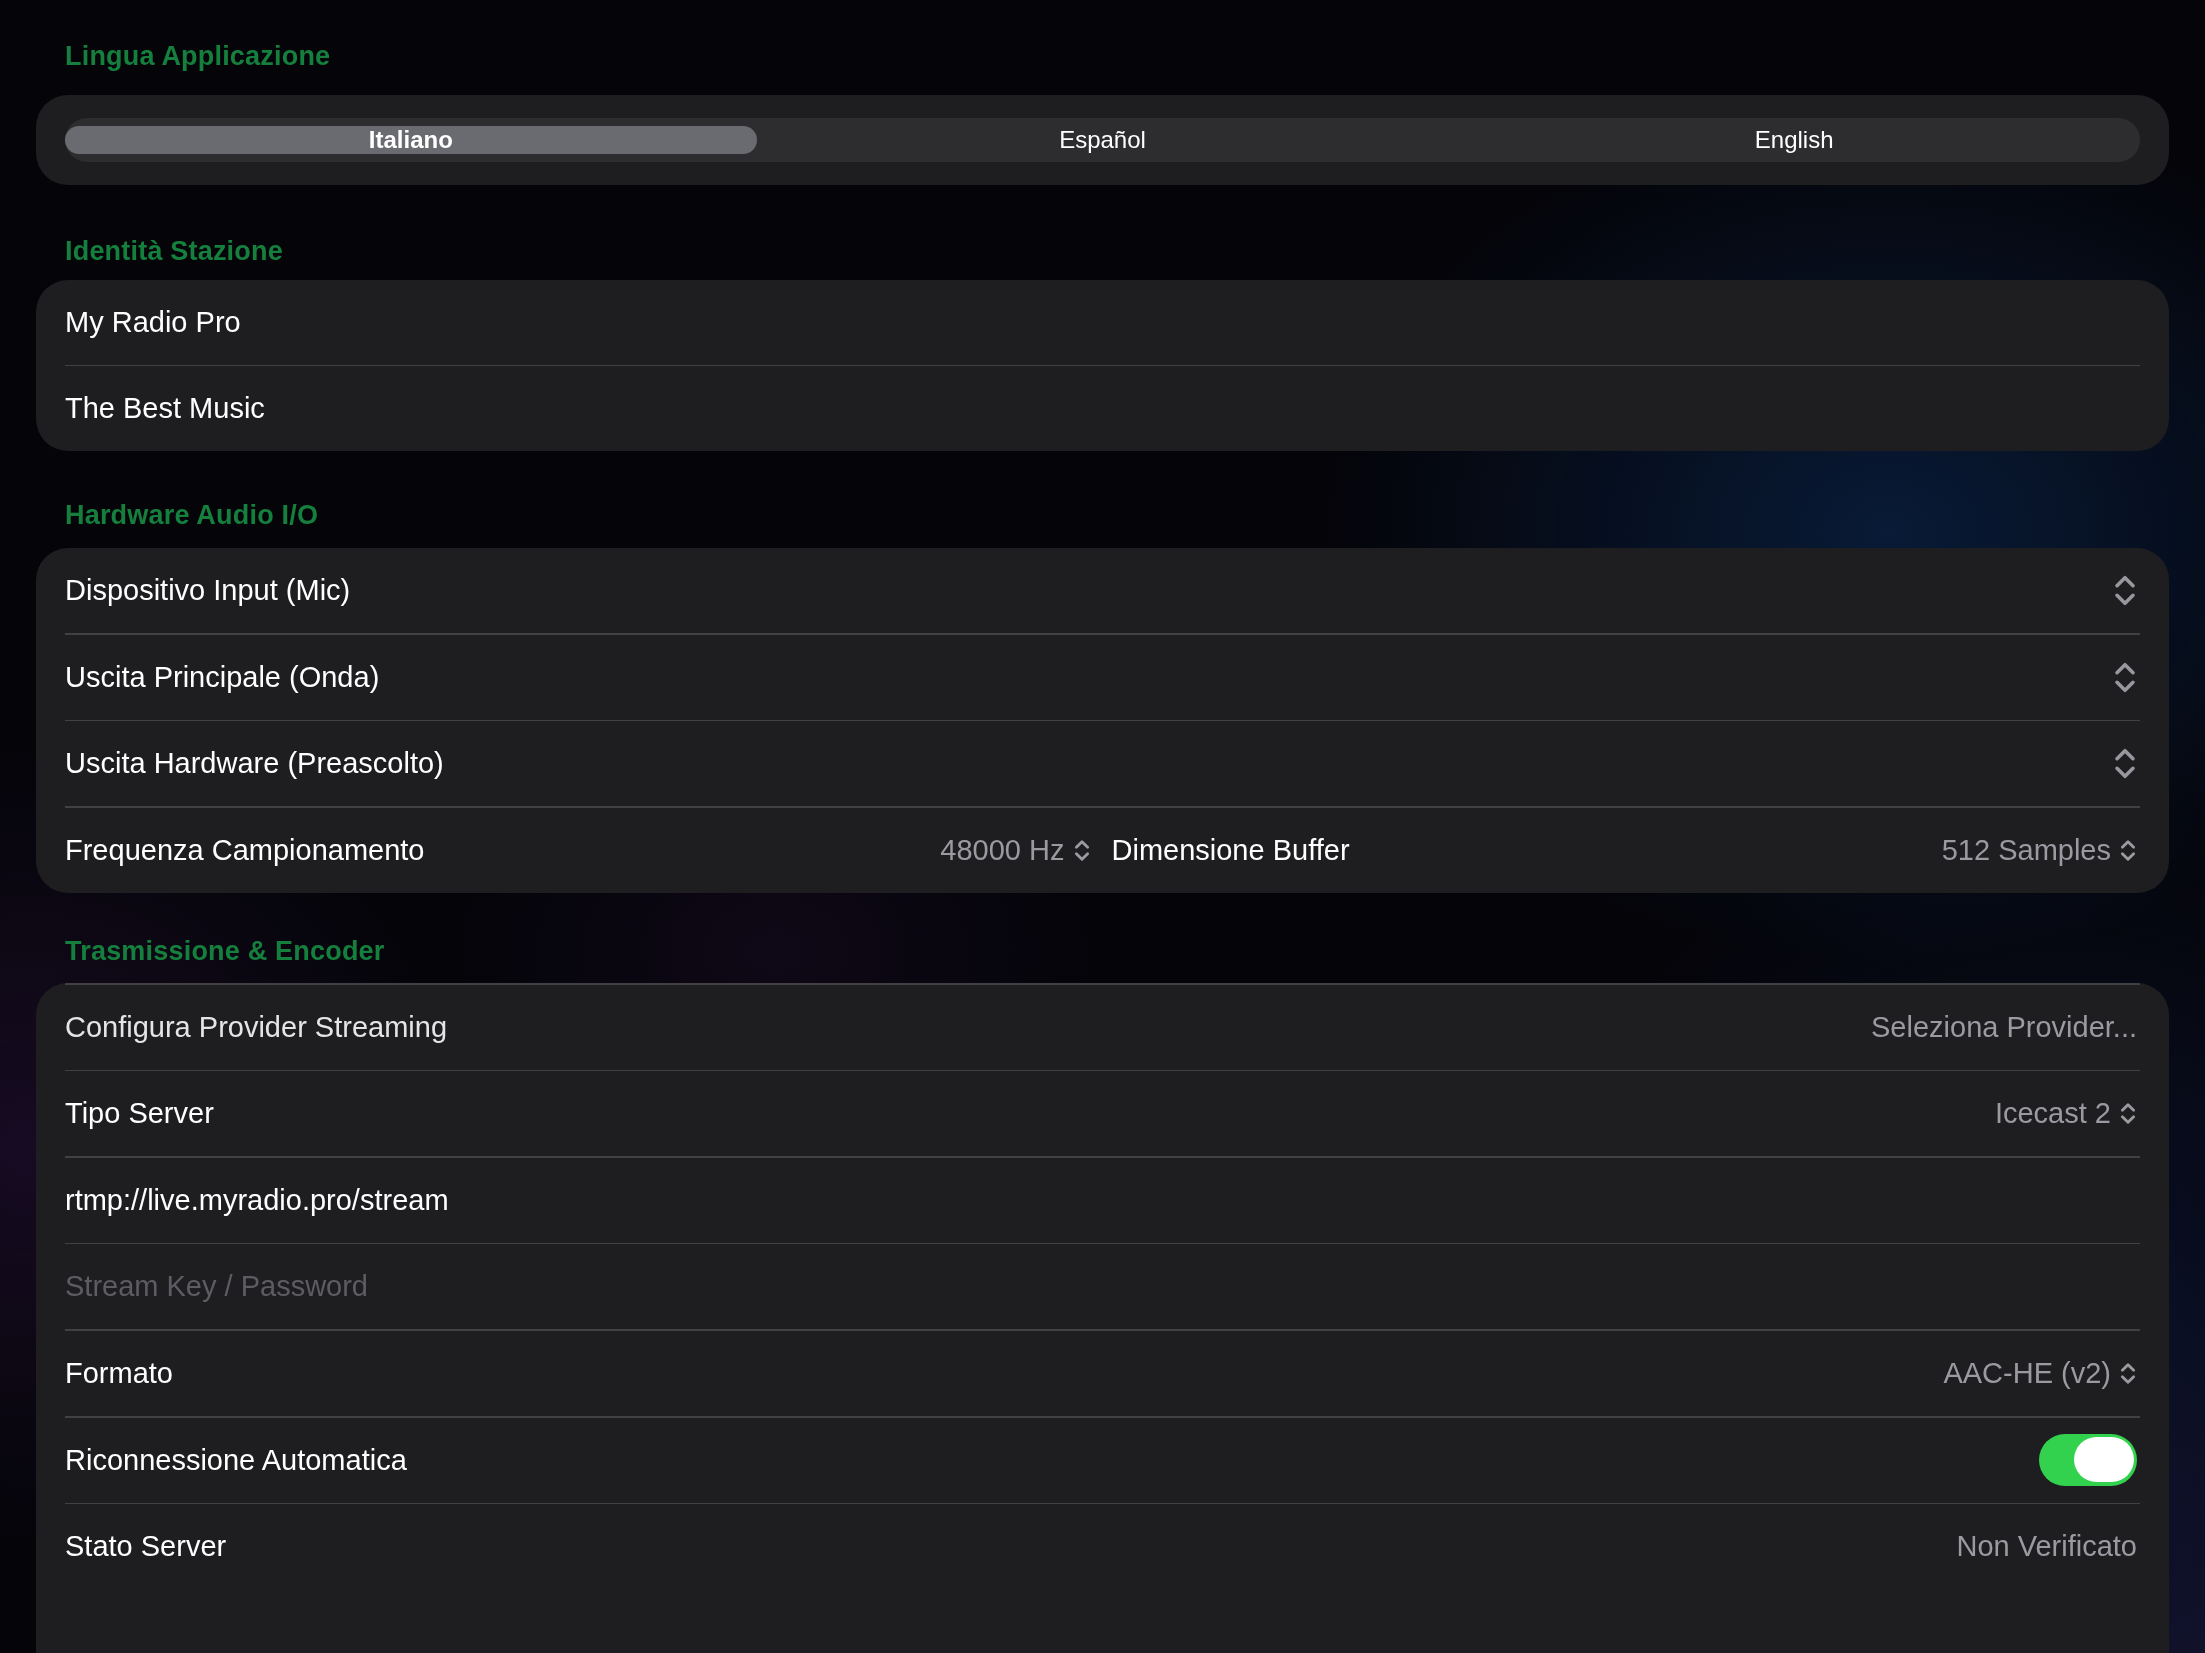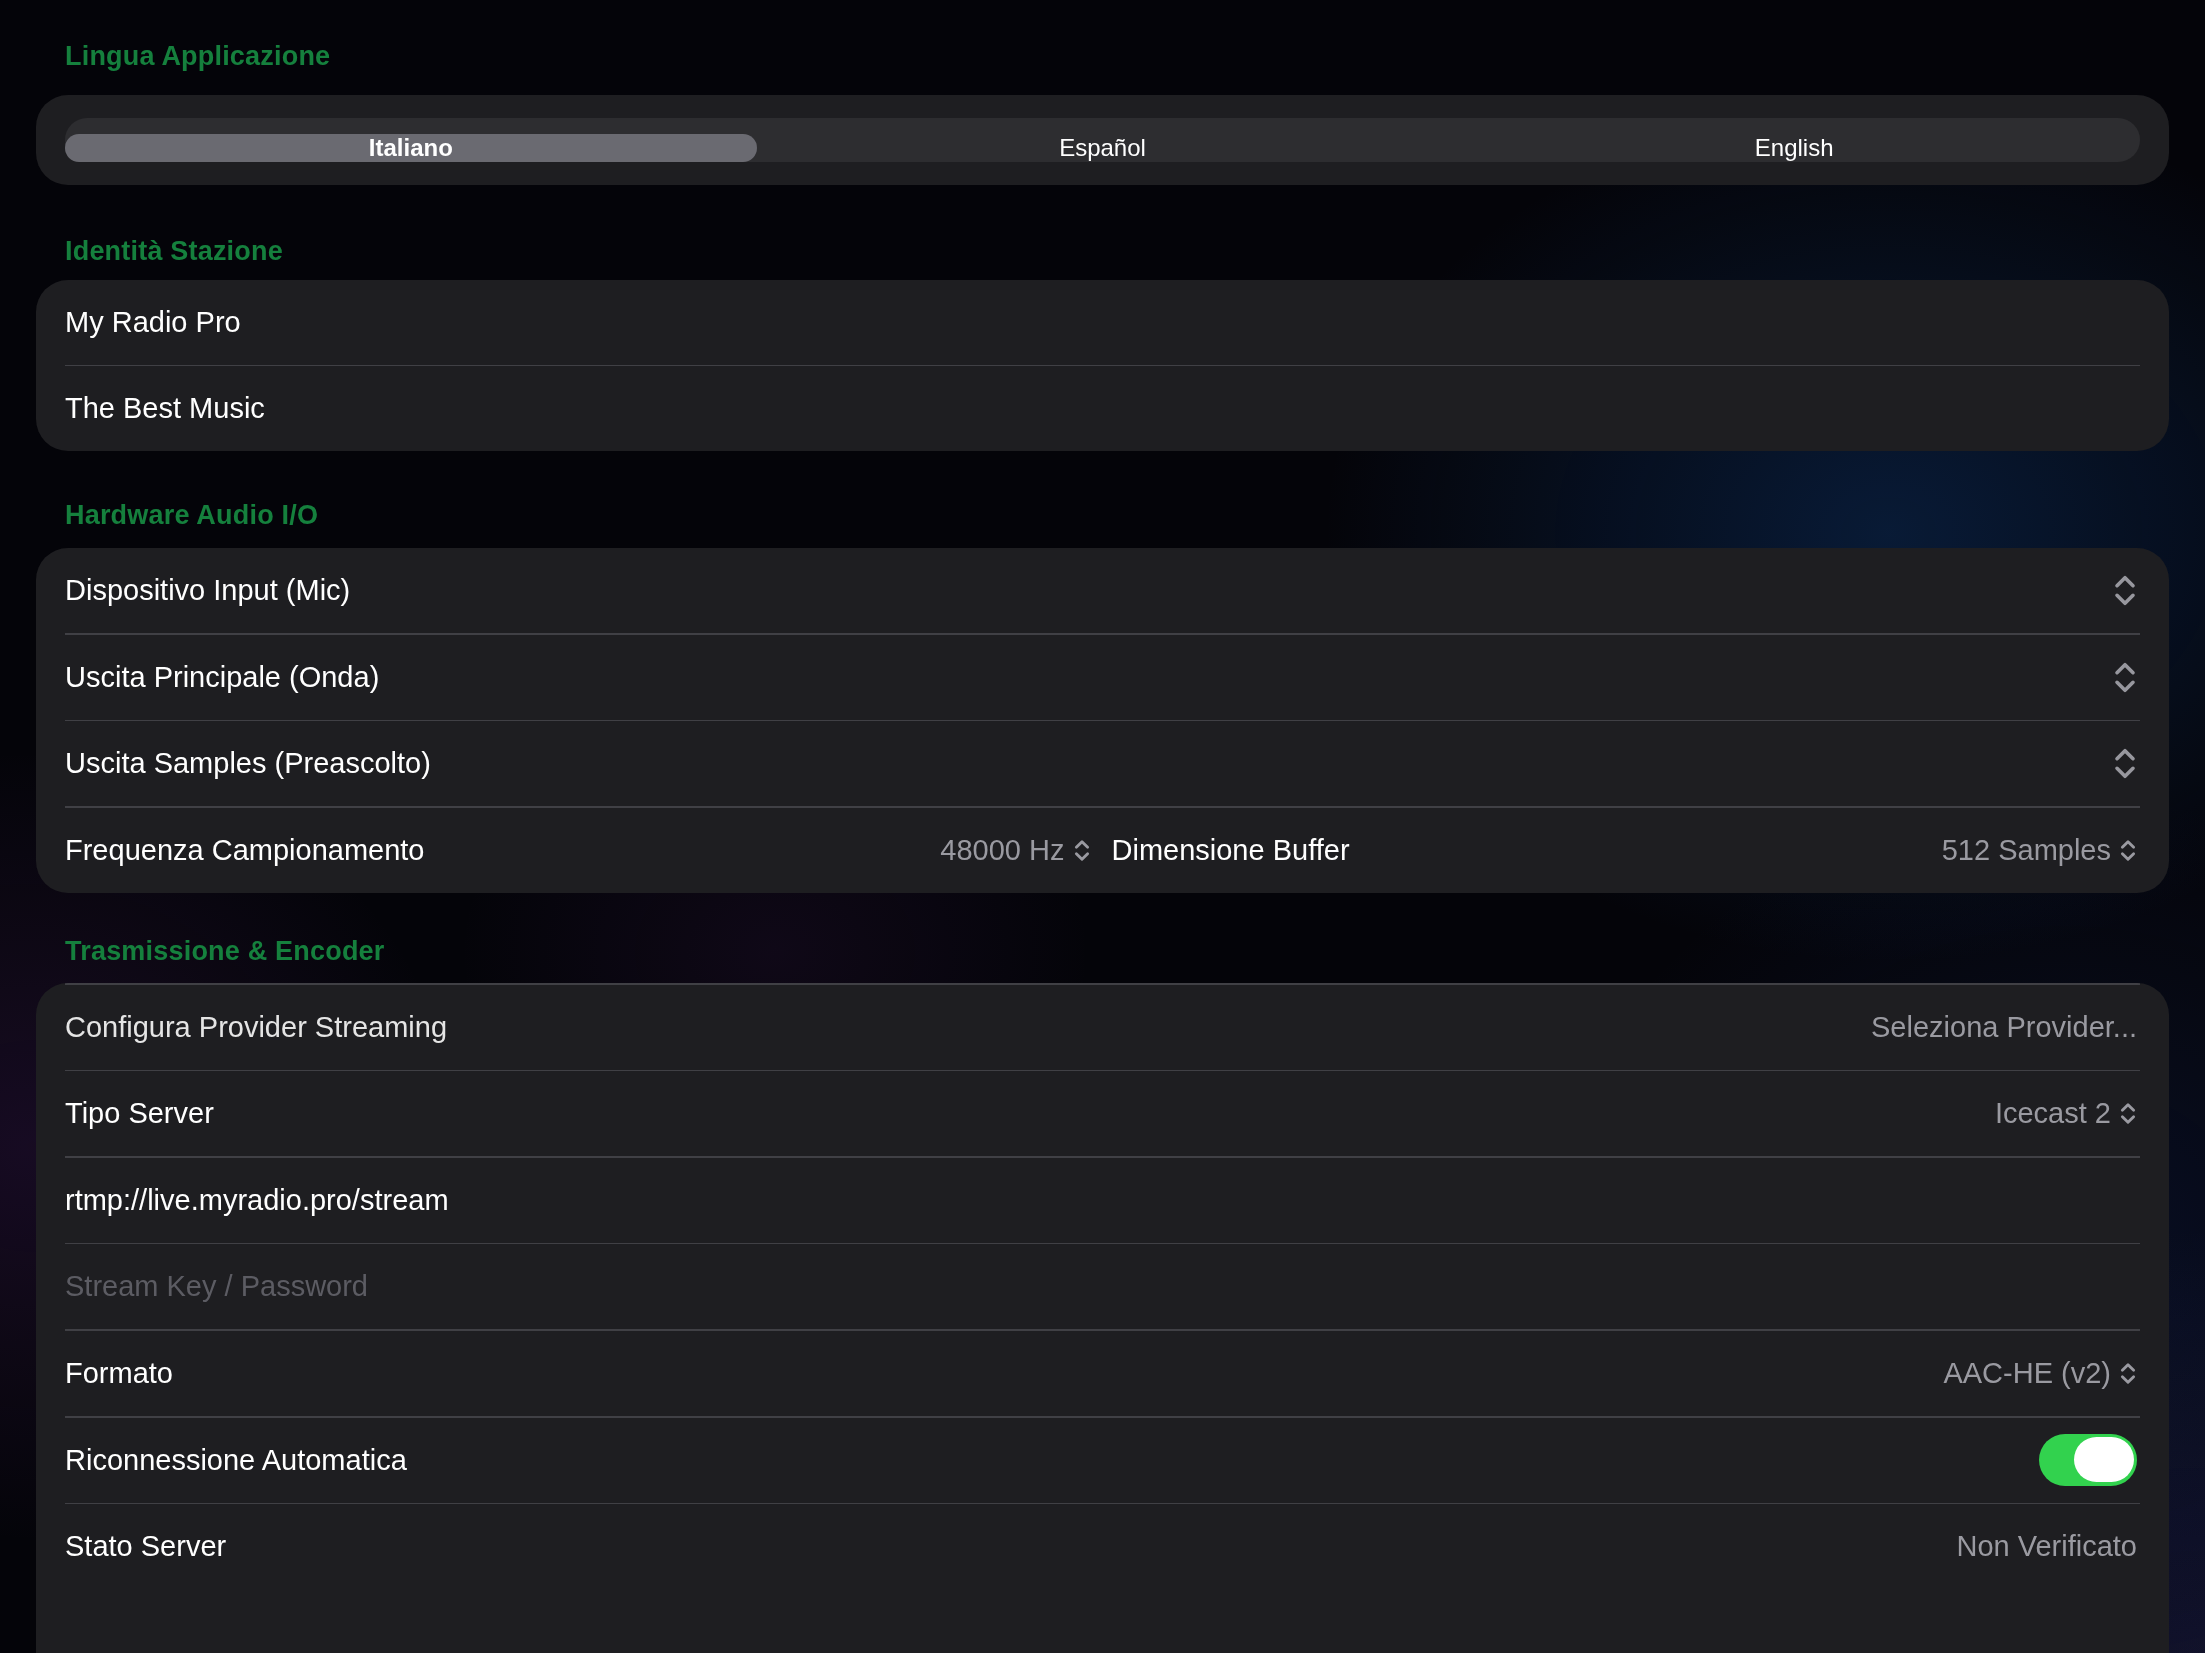--- a/index.html
+++ b/index.html
@@ -30,21 +30,21 @@
   .card {
     background:#1e1e21;
     border-radius:32px;
     overflow:hidden;
   }
 
   
   .seg-card { height:90px; padding:23.4px 29px; }
   .seg-track {
     height:44px; border-radius:22px; background:#2d2d30;
-    display:flex; align-items:flex-end;
+    display:flex; align-items:center;
   }
   .seg {
     flex:1; display:flex; align-items:center; justify-content:center;
     font-size:24px; color:#fff; border-radius:22px; cursor:default;
   }
   .seg.selected { background:#6a6a71; font-weight:600; }
 
   
   .row {
     height:85px; display:flex; align-items:center;
@@ -122,21 +122,21 @@
     <div class="row">
       <span>Uscita Principale (Onda)</span>
       <span class="spacer"></span>
       <svg class="chev chev-big" width="24" height="39" viewBox="0 0 30 48" fill="none">
           <path d="M5 18 L15 8 L25 18" stroke="#97979e" stroke-width="4.5" stroke-linecap="round" stroke-linejoin="round"></path>
           <path d="M5 30 L15 40 L25 30" stroke="#97979e" stroke-width="4.5" stroke-linecap="round" stroke-linejoin="round"></path>
         </svg>
     </div>
     <div class="divider"></div>
     <div class="row">
-      <span>Uscita Samples (Preascolto)</span>
+      <span>Uscita Hardware (Preascolto)</span>
       <span class="spacer"></span>
       <svg class="chev chev-big" width="24" height="39" viewBox="0 0 30 48" fill="none">
           <path d="M5 18 L15 8 L25 18" stroke="#97979e" stroke-width="4.5" stroke-linecap="round" stroke-linejoin="round"></path>
           <path d="M5 30 L15 40 L25 30" stroke="#97979e" stroke-width="4.5" stroke-linecap="round" stroke-linejoin="round"></path>
         </svg>
     </div>
     <div class="divider"></div>
     <div class="row">
       <div class="half">
         <span>Frequenza Campionamento</span>

